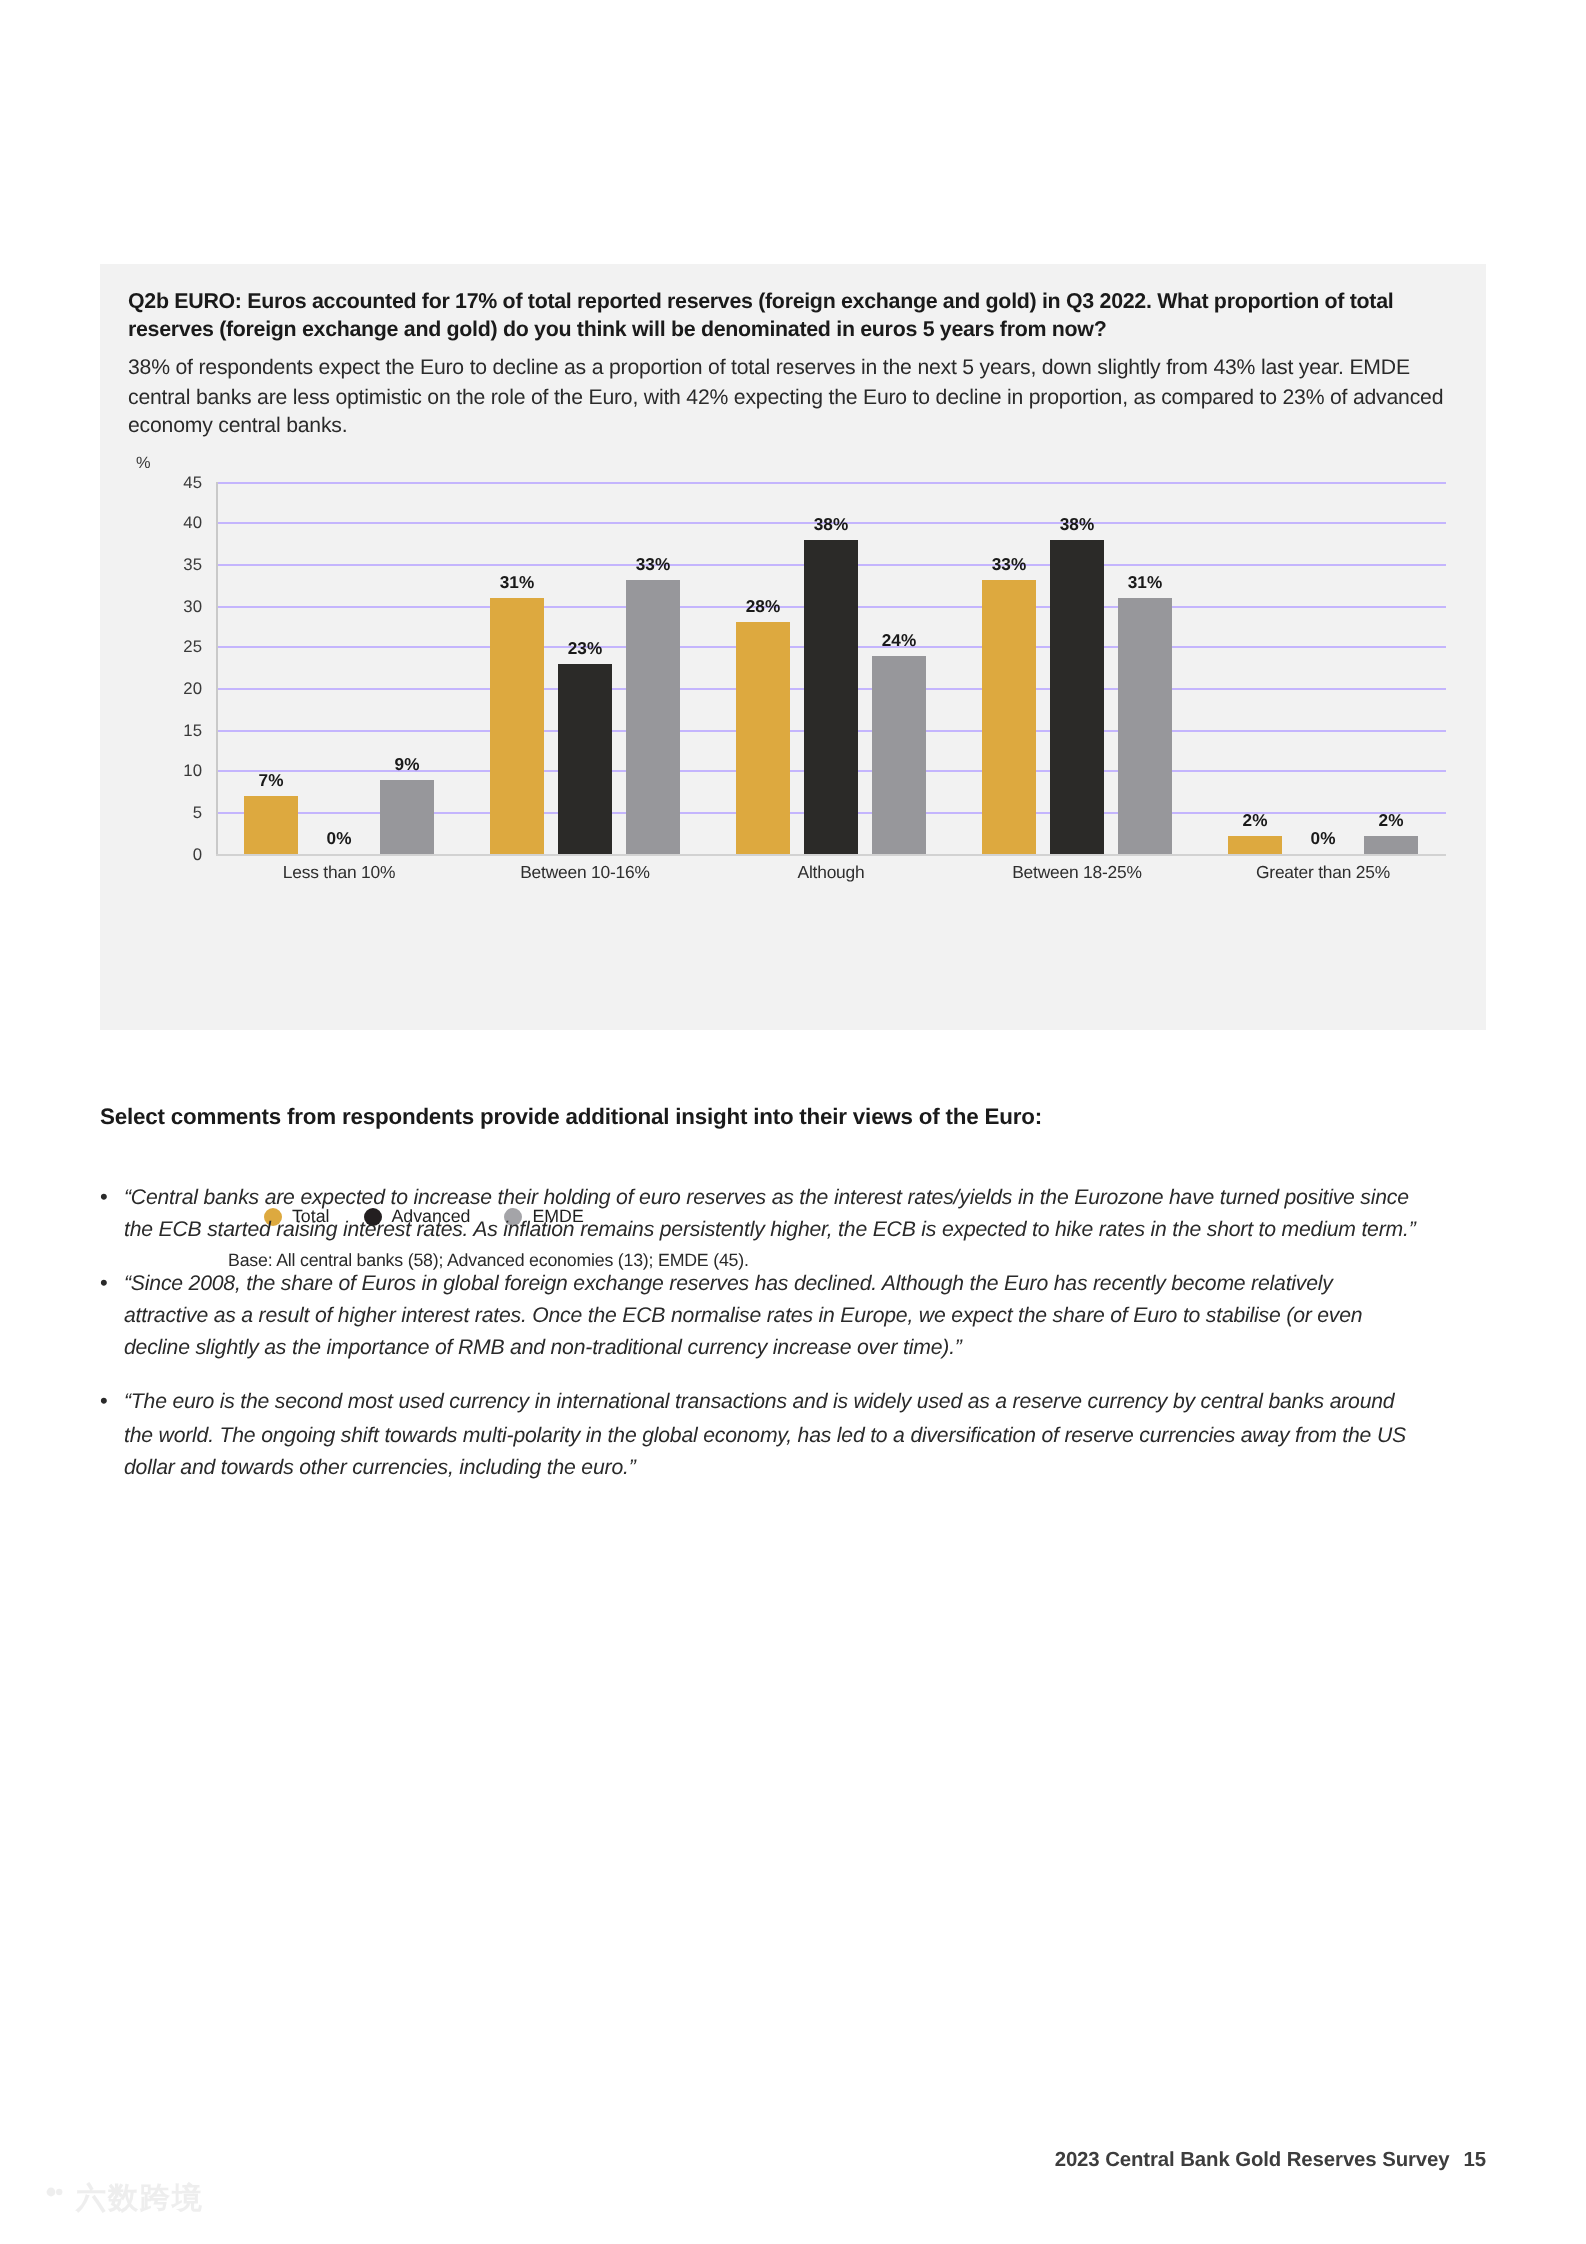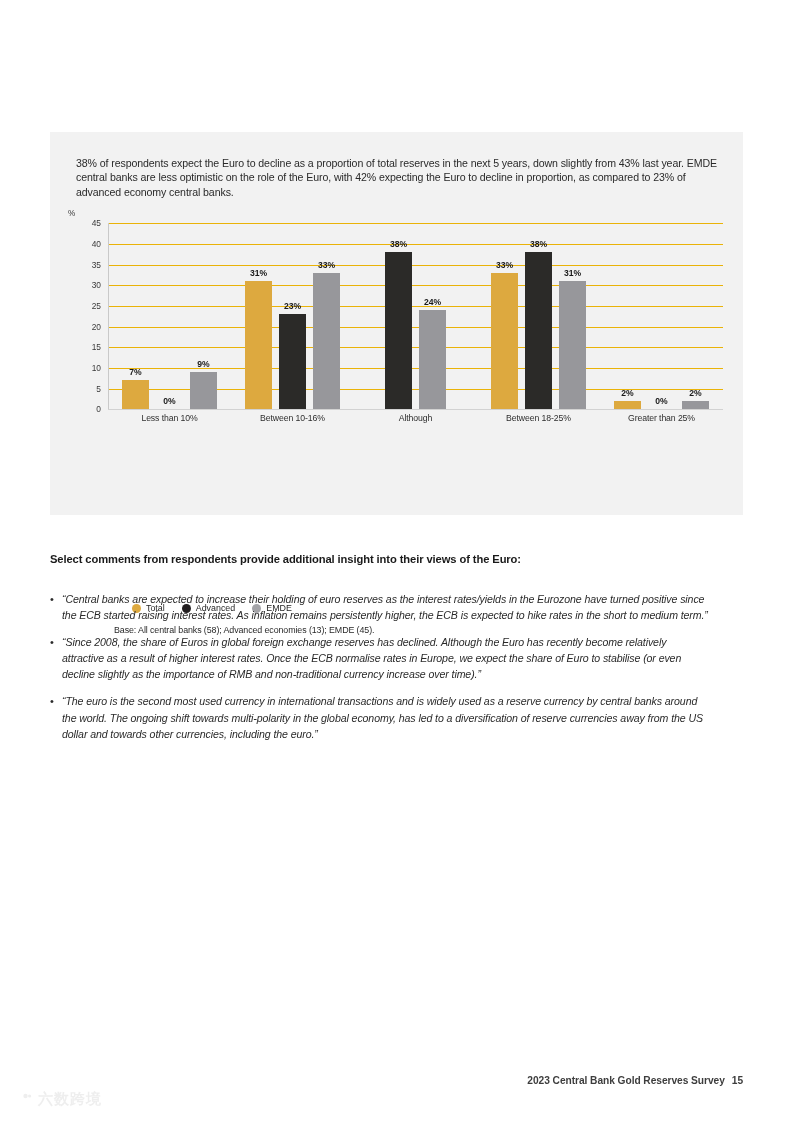--- a/index.html
+++ b/index.html
@@ -35,21 +35,21 @@
     line-height: 1.33;
     letter-spacing: -0.15px;
     color: #1a1a1a;
     margin: 0 0 5px 0;
   }
   .q-sub {
     font-size: 10.6px;
     line-height: 1.36;
     letter-spacing: -0.1px;
     color: #2a2a2a;
-    margin: 12px;
+    margin: 0;
   }
 
   
   .chart-wrap {
     position: relative;
     margin-top: 8px;
     height: 232px;
   }
   .y-unit {
     position: absolute;
@@ -63,21 +63,21 @@
     left: 44px;
     top: 12px;
     right: 6px;
     height: 186px;
   }
   .gridline {
     position: absolute;
     left: 0;
     right: 0;
     height: 1px;
-    background: #eab308;
+    background: #c4b5fd;
   }
   .gridline.baseline {
     background: #d2d2d2;
   }
   .ytick {
     position: absolute;
     right: 100%;
     margin-right: 7px;
     transform: translateY(-50%);
     font-size: 8.4px;
@@ -257,20 +257,21 @@
     font-weight: bold;
     color: #9a9a9a;
     letter-spacing: 1px;
   }
 </style>
 </head>
 <body>
 
 <div class="panel">
   <div class="panel-inner">
+    <div class="q-title">Q2b EURO: Euros accounted for 17% of total reported reserves (foreign exchange and gold) in Q3 2022. What proportion of total reserves (foreign exchange and gold) do you think will be denominated in euros 5 years from now?</div>
     <div class="q-sub">38% of respondents expect the Euro to decline as a proportion of total reserves in the next 5 years, down slightly from 43% last year. EMDE central banks are less optimistic on the role of the Euro, with 42% expecting the Euro to decline in proportion, as compared to 23% of advanced economy central banks.</div>
 
     <div class="chart-wrap">
       <div class="y-unit">%</div>
       <div class="plot" id="plot">
           <div class="gridline" style="top: 0px;">
             <span class="ytick">45</span>
           </div>
           <div class="gridline" style="top: 20.6667px;">
             <span class="ytick">40</span>
@@ -324,20 +325,24 @@
             <div class="bar-slot">
               <div class="bar advanced" style="height: 95.0667px;"></div>
               <span class="bar-label" style="bottom: 98.0667px;">23%</span>
             </div>
             <div class="bar-slot">
               <div class="bar emde" style="height: 136.4px;"></div>
               <span class="bar-label" style="bottom: 139.4px;">33%</span>
             </div>
           </div>
           <div class="group">
+            <div class="bar-slot">
+              <div class="bar total" style="height: 115.733px;"></div>
+              <span class="bar-label" style="bottom: 118.733px;">28%</span>
+            </div>
             <div class="bar-slot">
               <div class="bar advanced" style="height: 157.067px;"></div>
               <span class="bar-label" style="bottom: 160.067px;">38%</span>
             </div>
             <div class="bar-slot">
               <div class="bar emde" style="height: 99.2px;"></div>
               <span class="bar-label" style="bottom: 102.2px; text-align: right;">24%</span>
             </div>
           </div>
           <div class="group">

